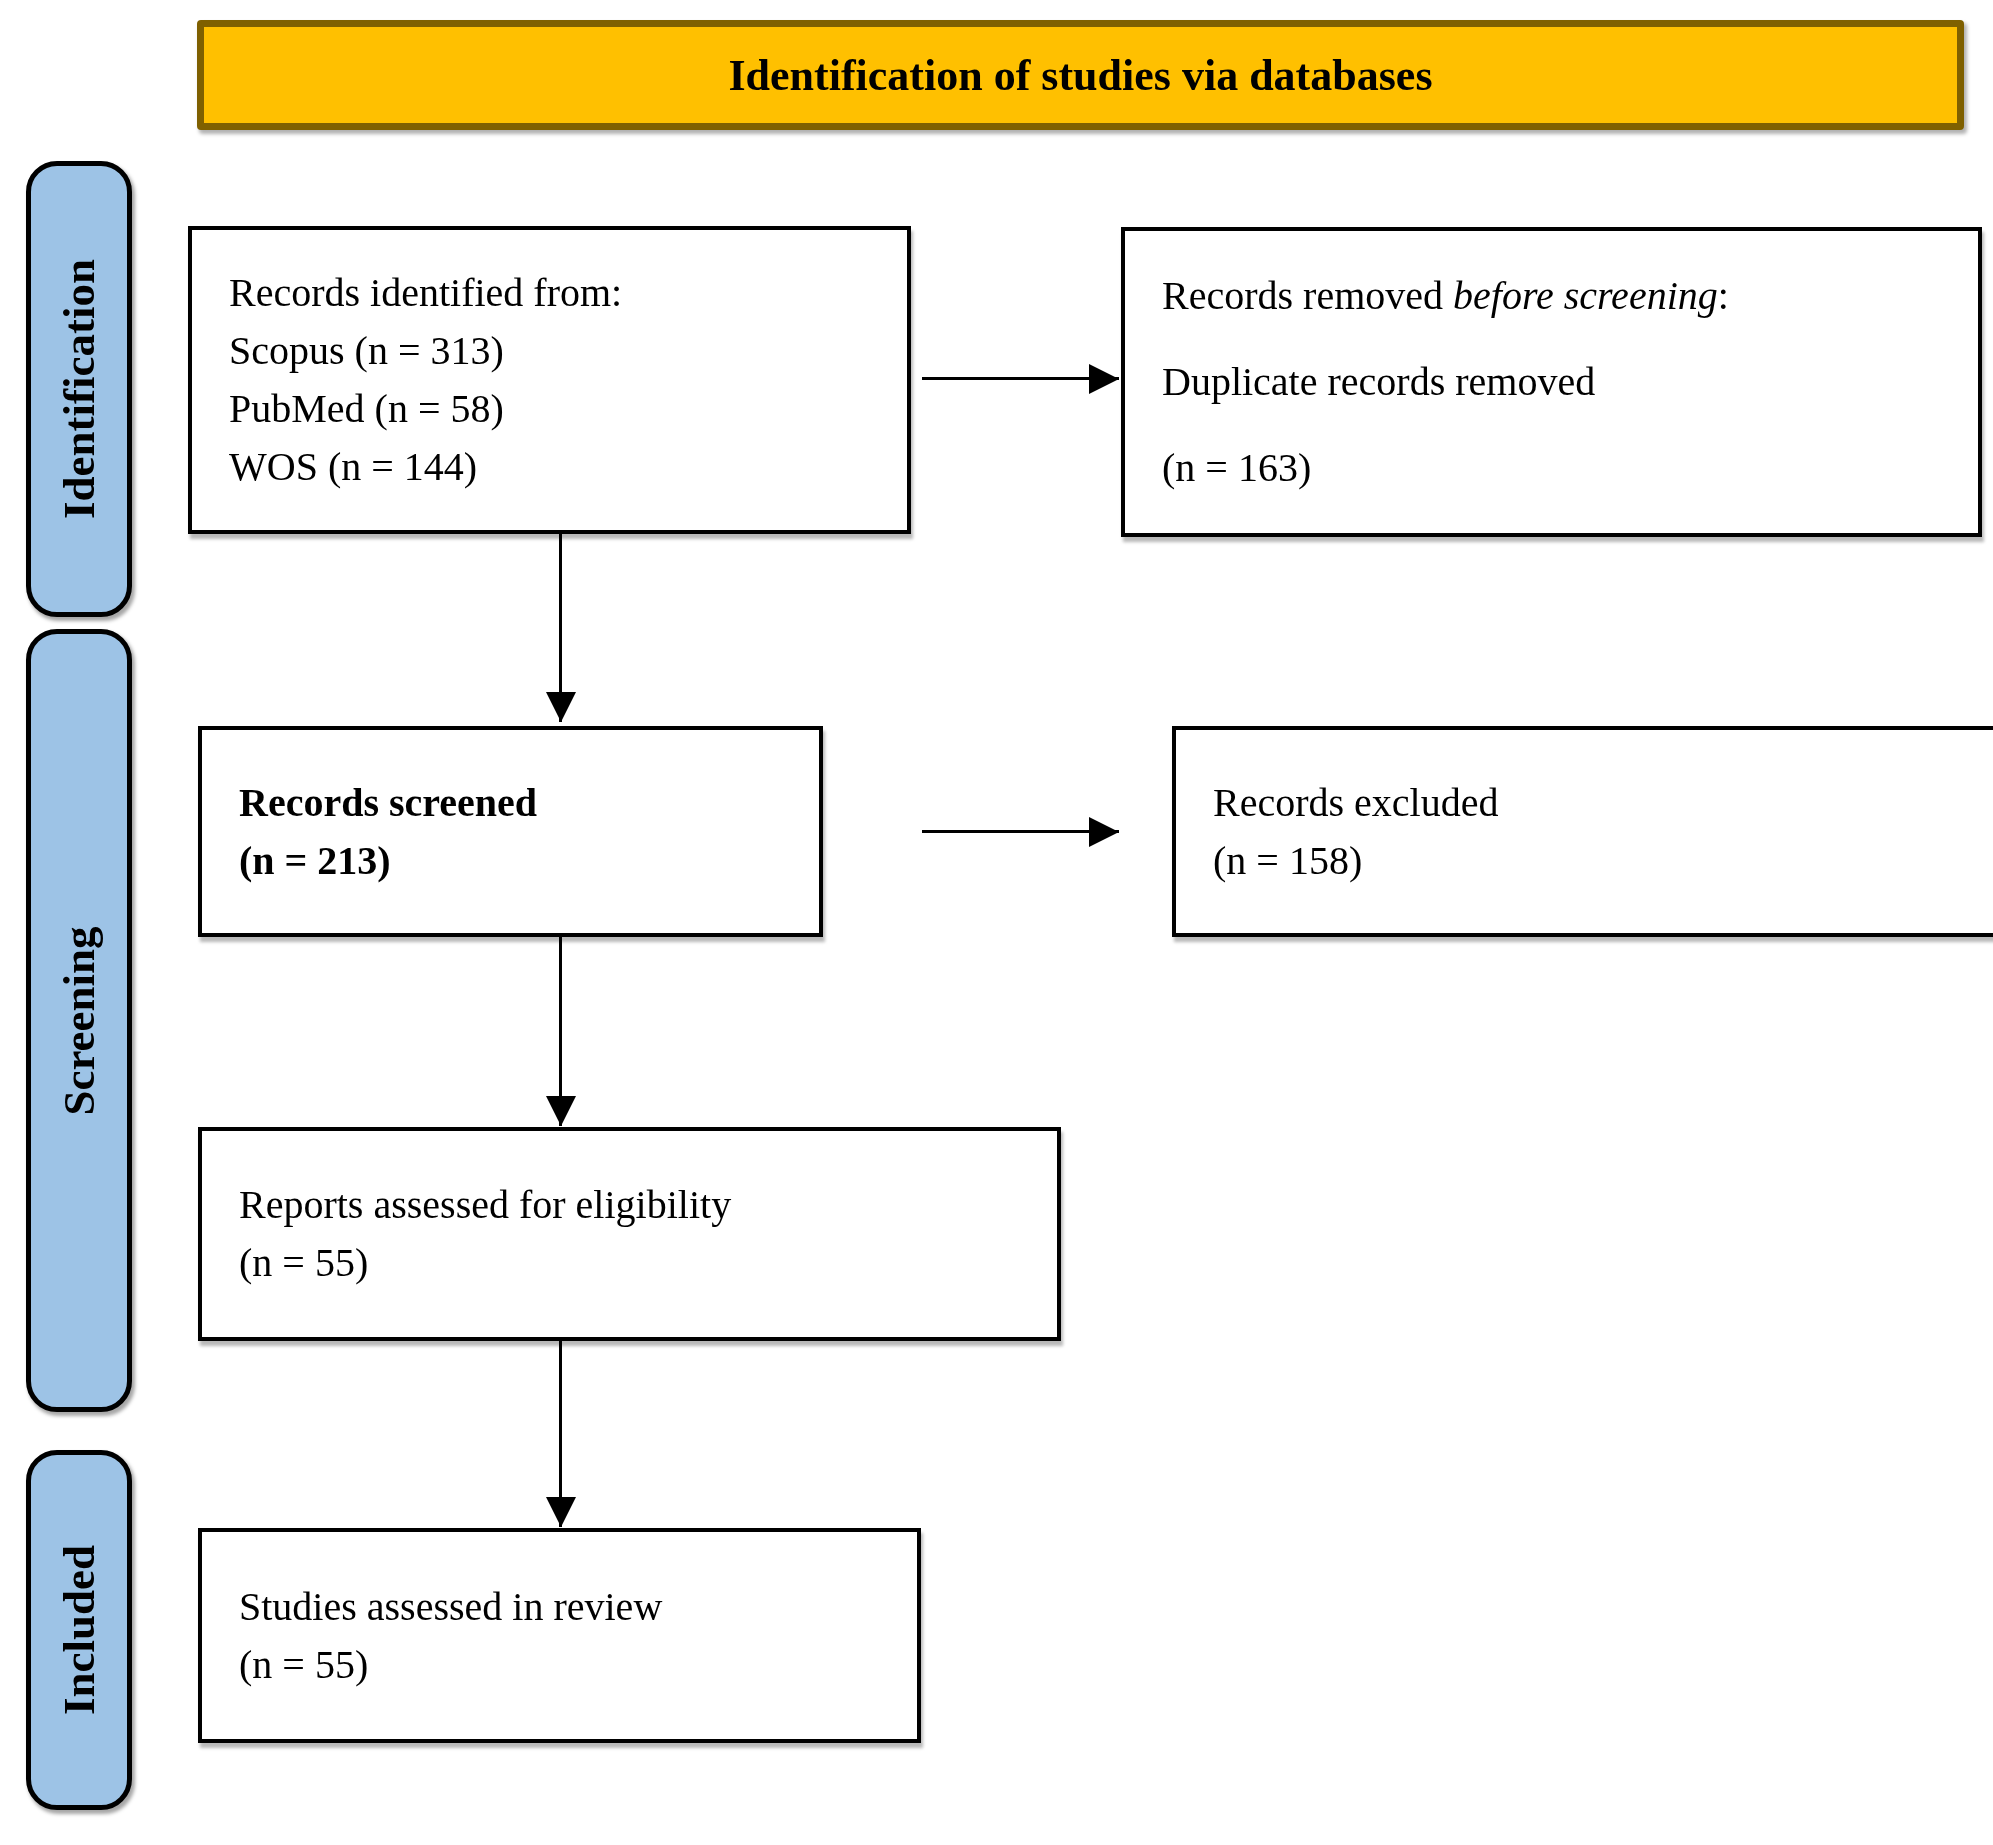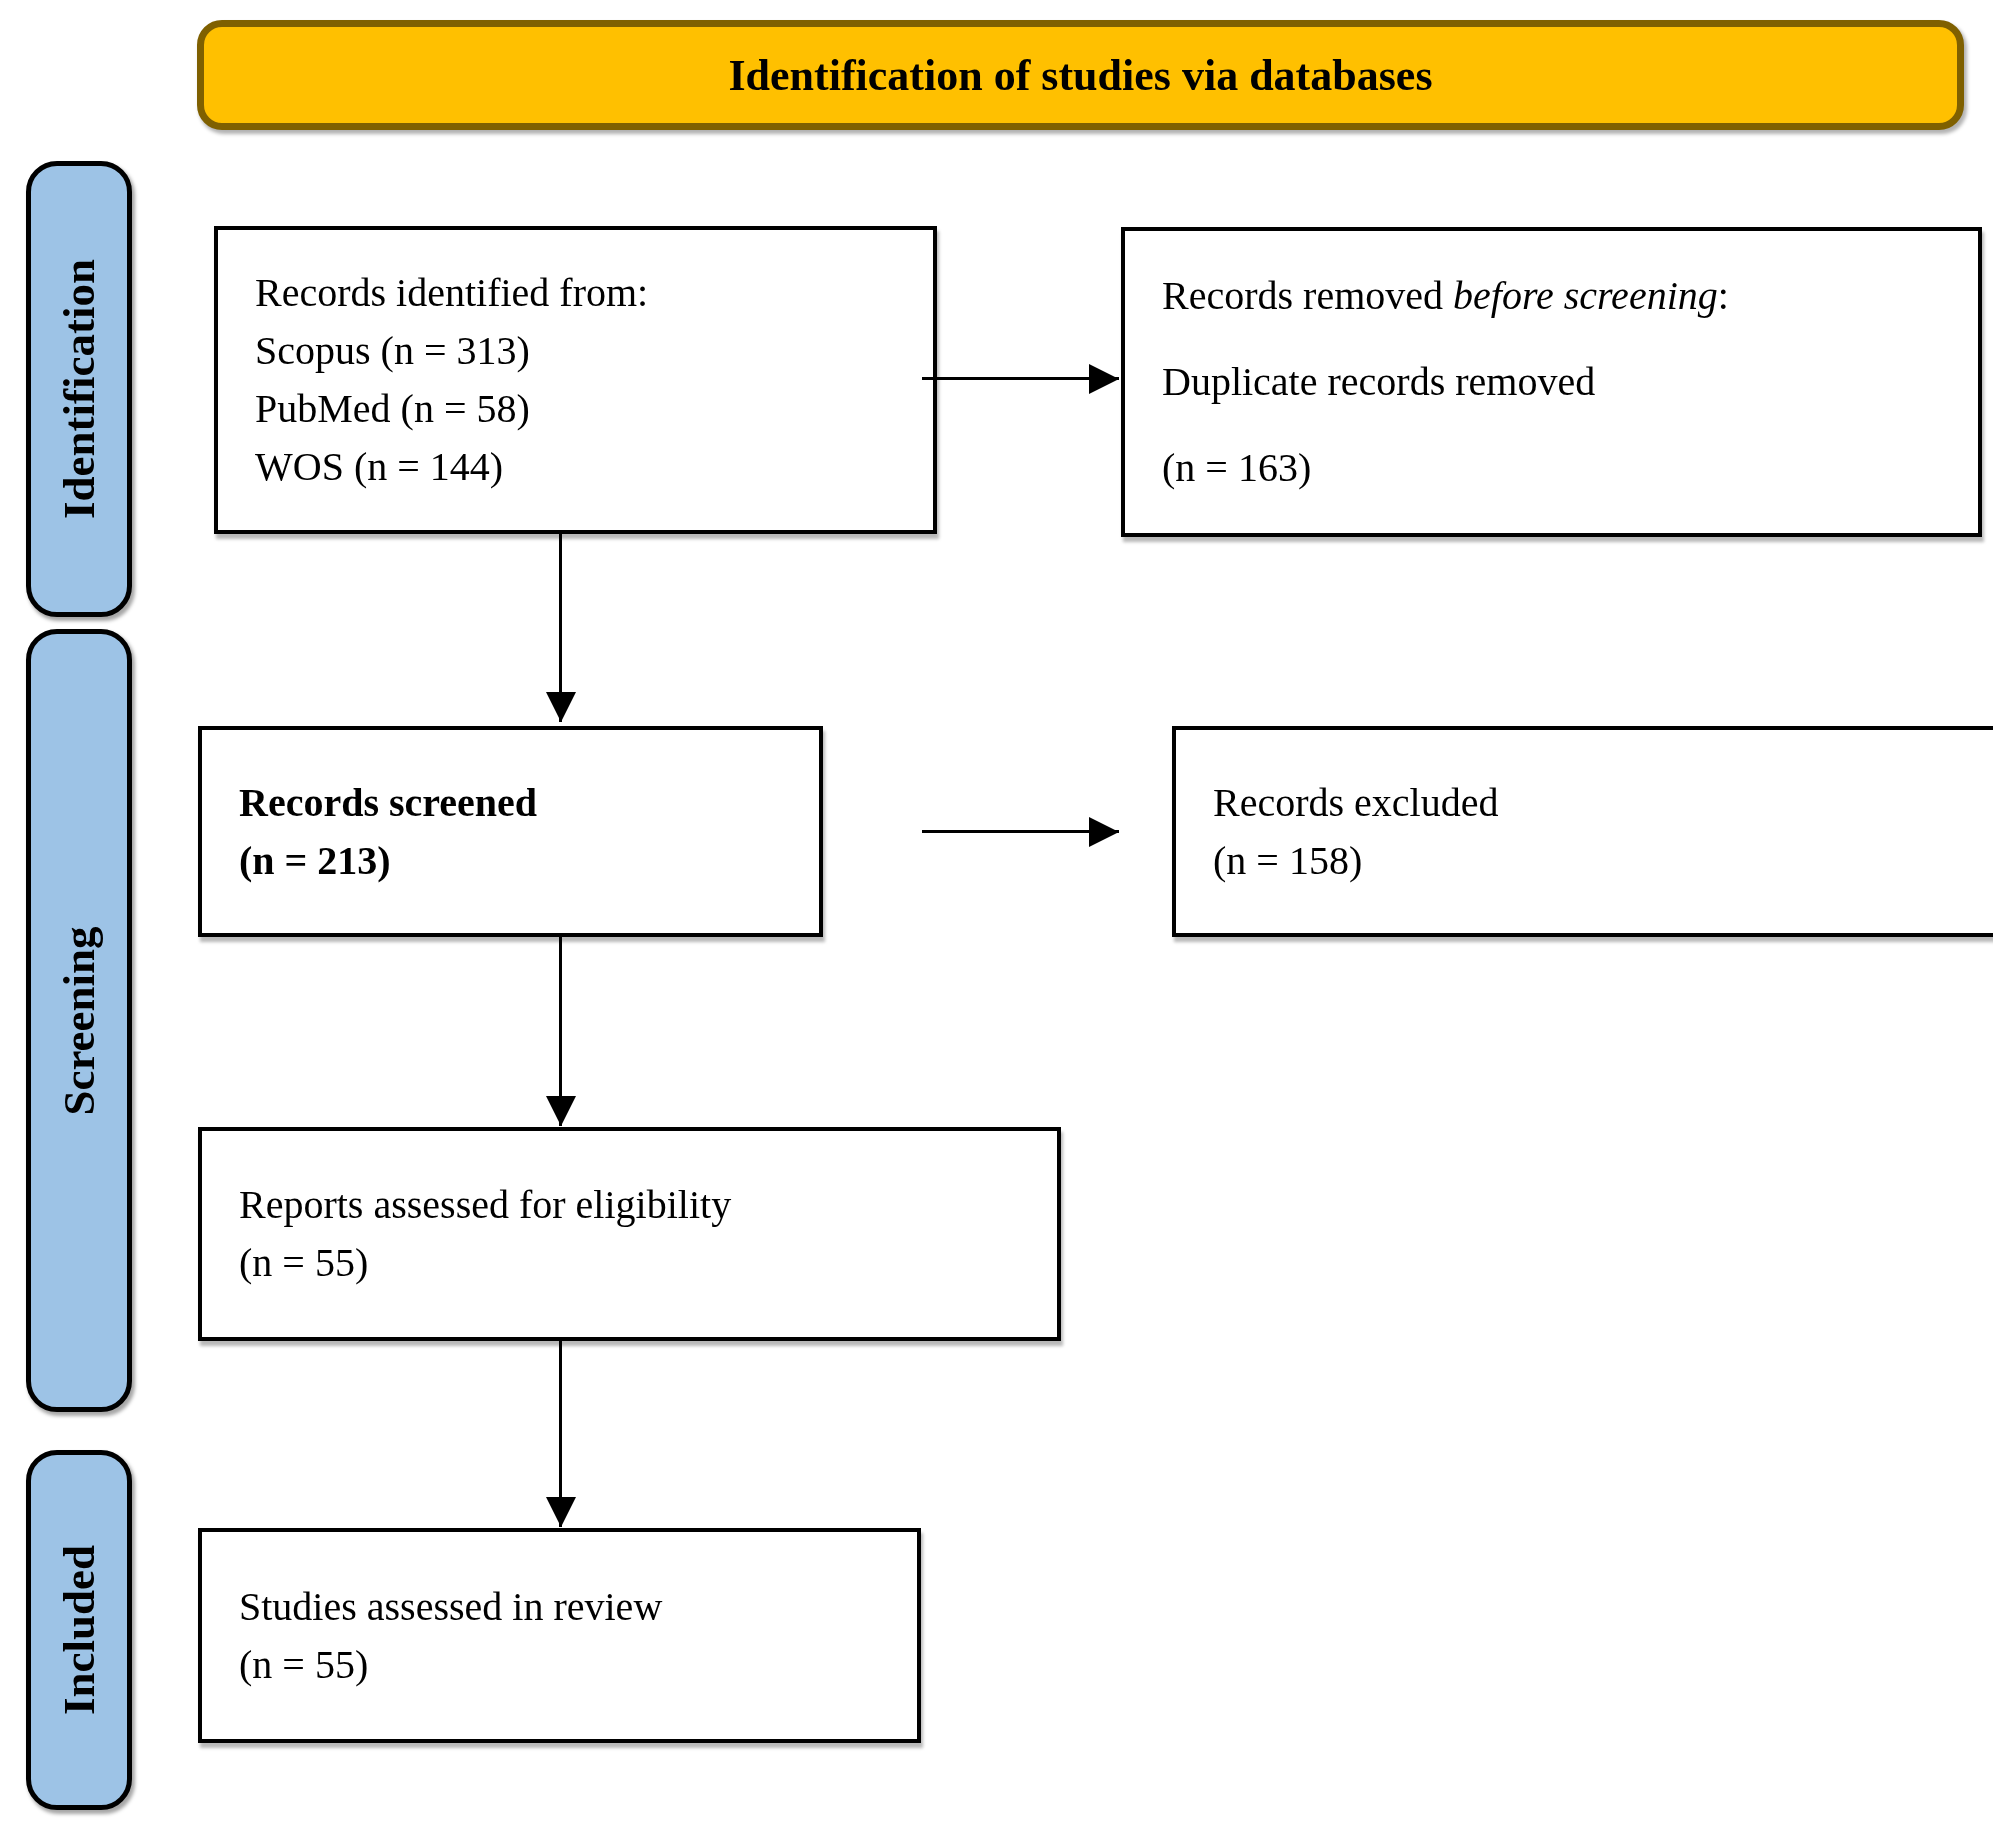--- a/index.html
+++ b/index.html
@@ -23,21 +23,21 @@
     color: var(--text);
     overflow: hidden;
   }
 
   
   .banner {
     position: absolute;
     left: 197px; top: 20px; width: 1767px; height: 110px;
     background: var(--banner-fill);
     border: 7px solid var(--banner-border);
-    border-radius: 25px;
+    border-radius: 4px;
     display: flex; align-items: center; justify-content: center;
     box-shadow: 2.3px 3.9px 3.9px rgba(0,0,0,0.30);
   }
   .banner-title {
     font-size: 44px; font-weight: bold; white-space: nowrap;
   }
 
   
   .stage {
     position: absolute;
@@ -63,21 +63,21 @@
     background: var(--node-fill);
     border: 4.7px solid var(--node-border);
     display: flex; flex-direction: column; justify-content: center;
     padding: 15.6px 18.7px 15.6px 37px;
     font-size: 40px; line-height: 58px;
     box-shadow: 1.6px 4.7px 3.1px rgba(0,0,0,0.28);
   }
   .node .line { white-space: nowrap; }
   .italic { font-style: italic; }
 
-  .node-identified      { left: 214px;  top: 226px;  width: 723px;  height: 308px; }
+  .node-identified      { left: 188px;  top: 226px;  width: 723px;  height: 308px; }
   .node-removed         { left: 1121px; top: 227px;  width: 861px; height: 310px; gap: 28px; }
   .node-screened        { left: 198px;  top: 726px;  width: 625px;  height: 211px; font-weight: bold; }
   .node-excluded        { left: 1172px; top: 726px;  width: 861px; height: 211px; }
   .node-assessed        { left: 198px;  top: 1127px; width: 863px;  height: 214px; }
   .node-included-review { left: 198px;  top: 1528px; width: 723px;  height: 215px; }
 
   
   .varrow {
     position: absolute; width: 3.1px; background: var(--arrow);
   }

